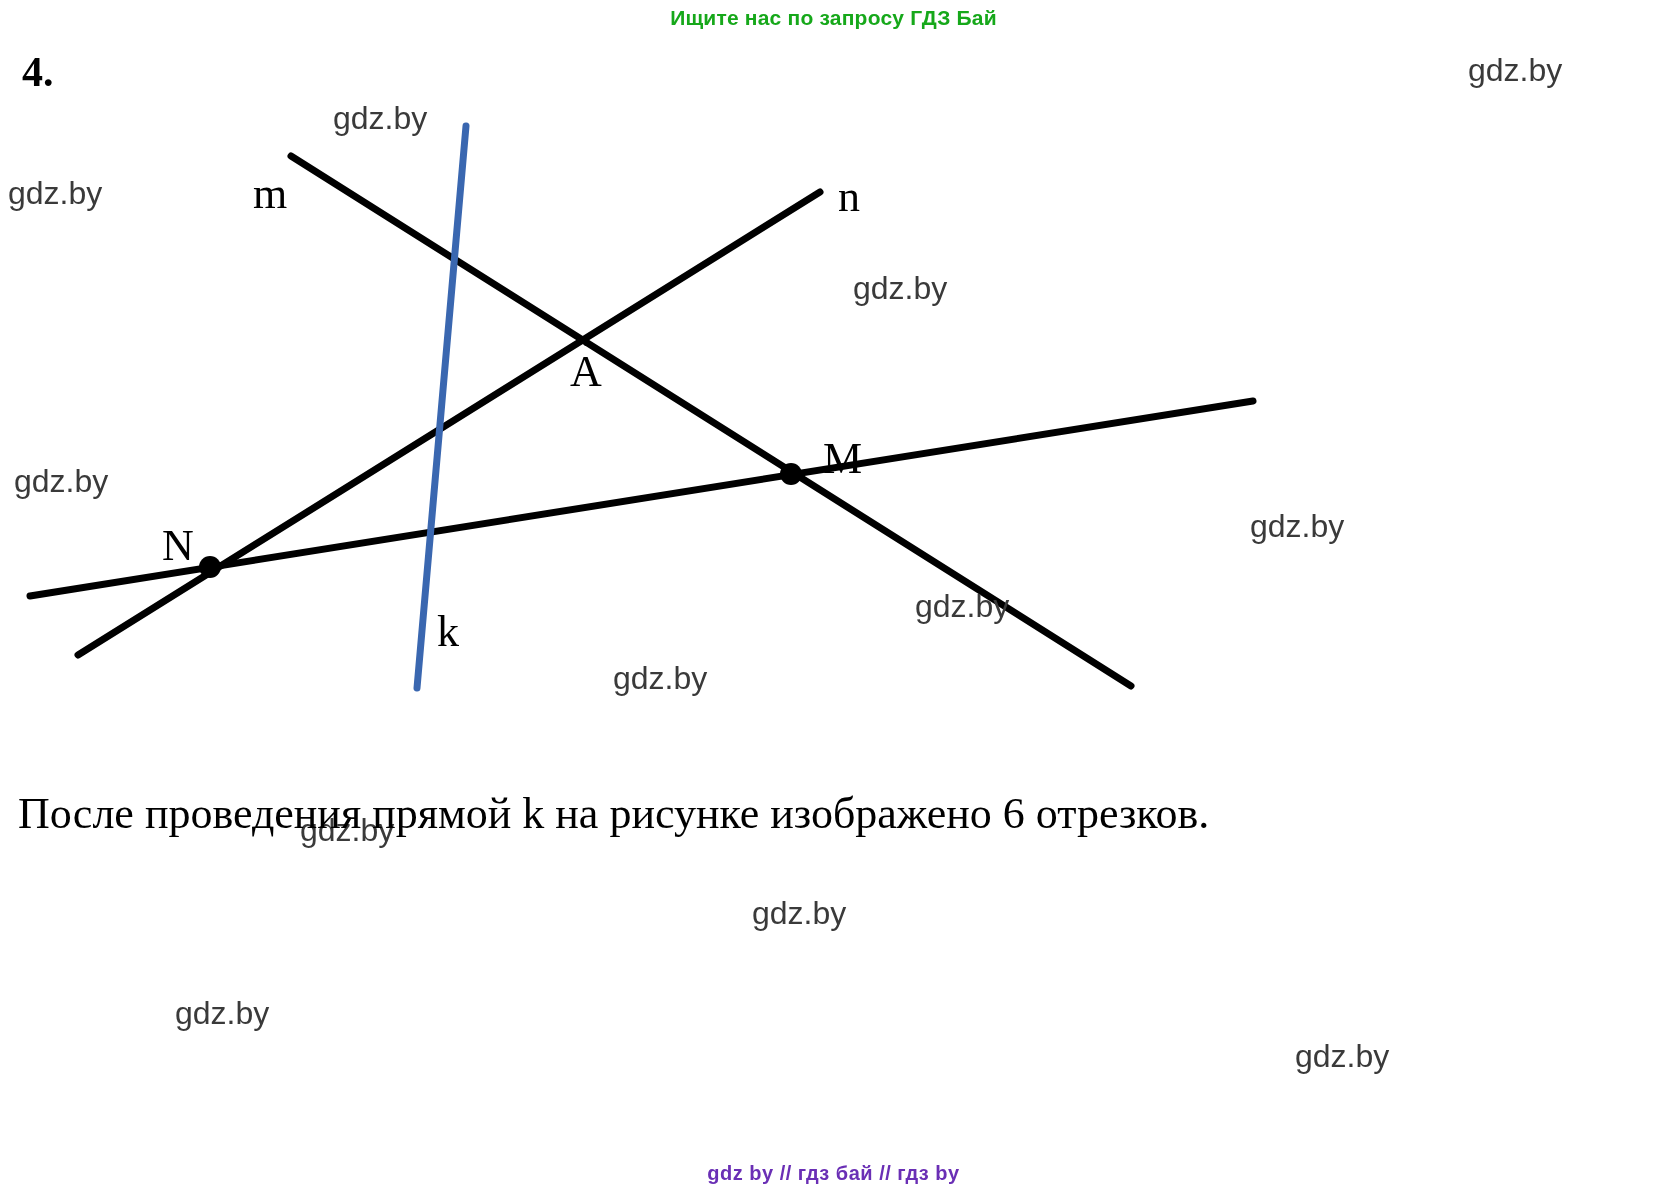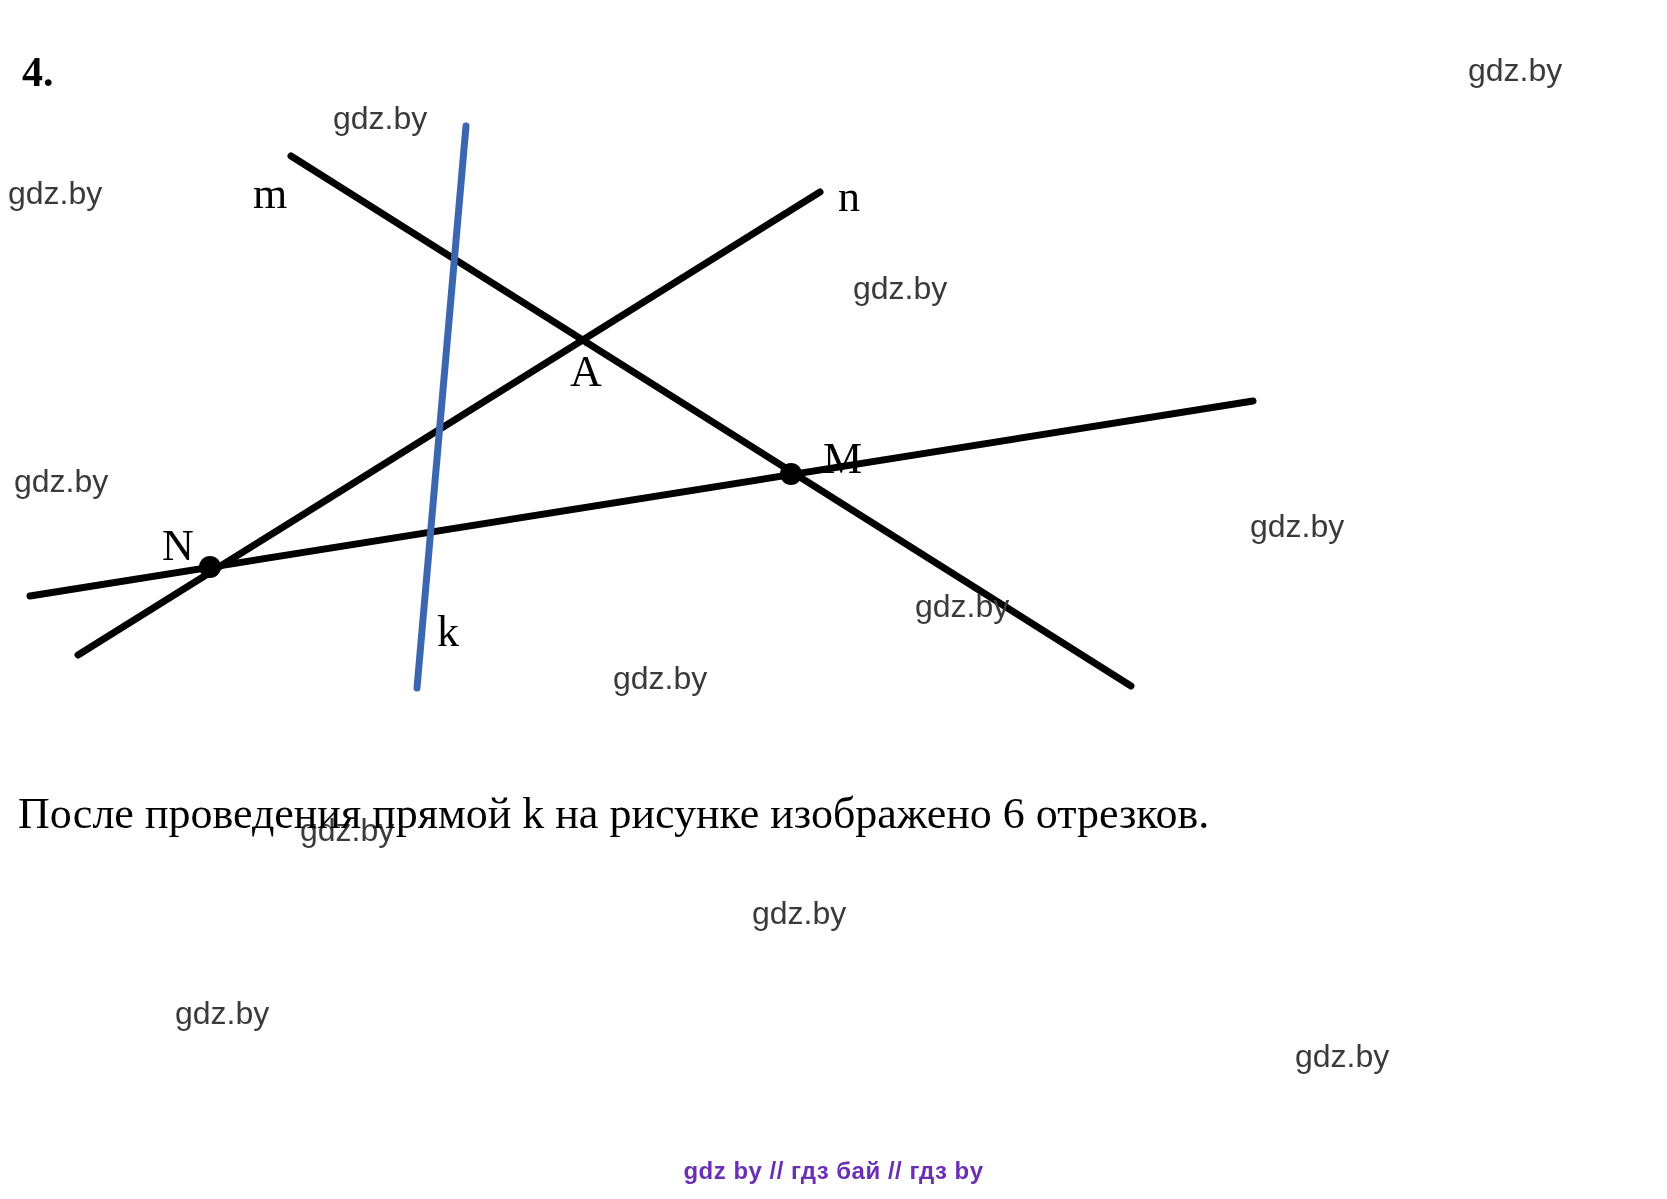--- a/index.html
+++ b/index.html
@@ -77,31 +77,32 @@
     line-height: 1.1;
     white-space: nowrap;
   }
   .bottom-bar {
     position: absolute;
     left: 0;
     bottom: 14px;
     width: 100%;
     text-align: center;
     font-family: "Liberation Sans", sans-serif;
-    font-size: 24px;
+    font-size: 20px;
     font-weight: bold;
     color: #6a2fb5;
     letter-spacing: 0.5px;
   }
 </style>
 </head>
 <body>
 
 <div class="page">
 
+  <div class="top-banner">Ищите нас по запросу ГДЗ Бай</div>
 
   <div class="task-number">4.</div>
 
   <div class="figure">
     <svg width="1380" height="680" viewBox="0 0 1380 680">
       <line x1="291" y1="116" x2="1131" y2="646" stroke="#000000" stroke-width="7" stroke-linecap="round"></line>
       <line x1="78" y1="615" x2="820" y2="152" stroke="#000000" stroke-width="7" stroke-linecap="round"></line>
       <line x1="30" y1="556" x2="1253" y2="361" stroke="#000000" stroke-width="7" stroke-linecap="round"></line>
       <line x1="466" y1="86" x2="417" y2="648" stroke="#3a67b0" stroke-width="7" stroke-linecap="round"></line>
       <circle cx="586" cy="304" r="2" fill="#000000"></circle>

